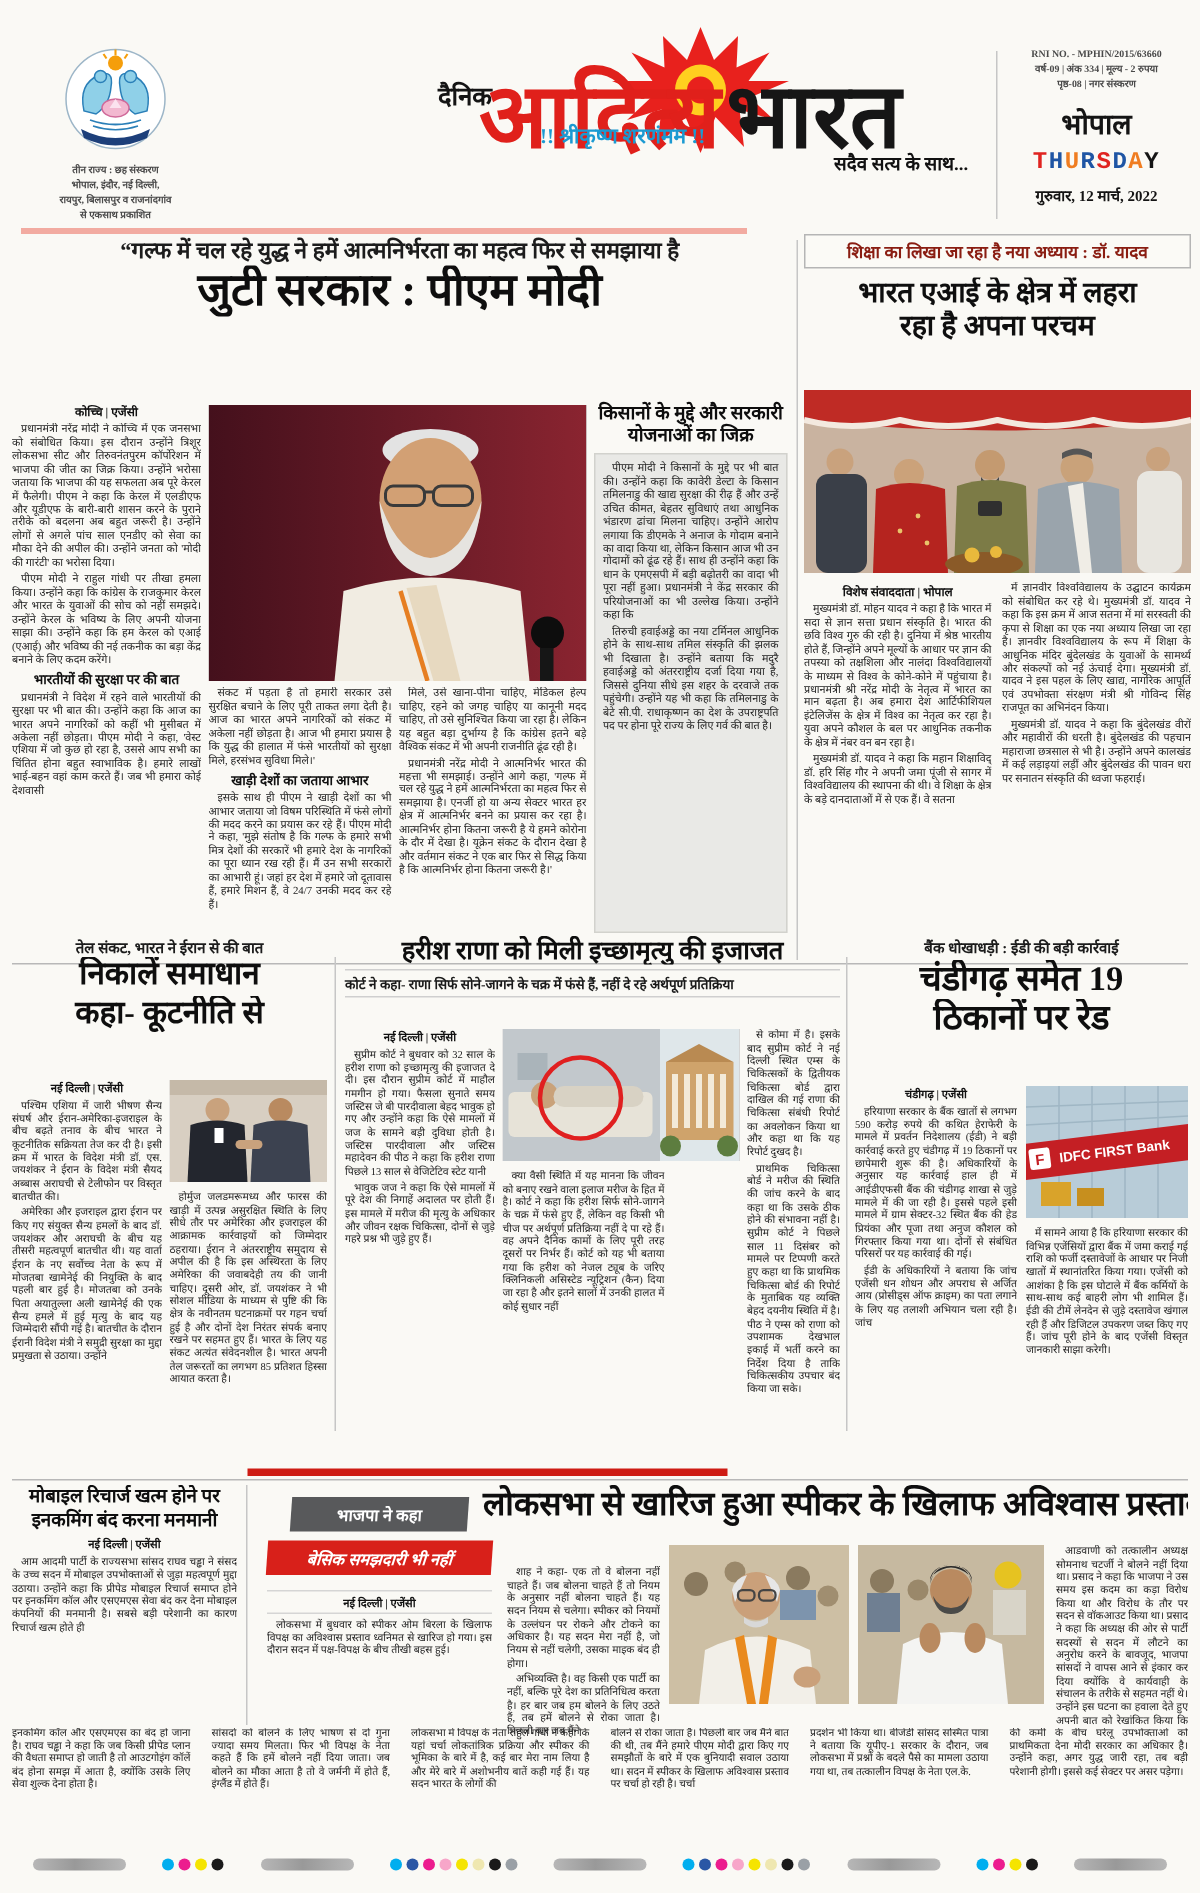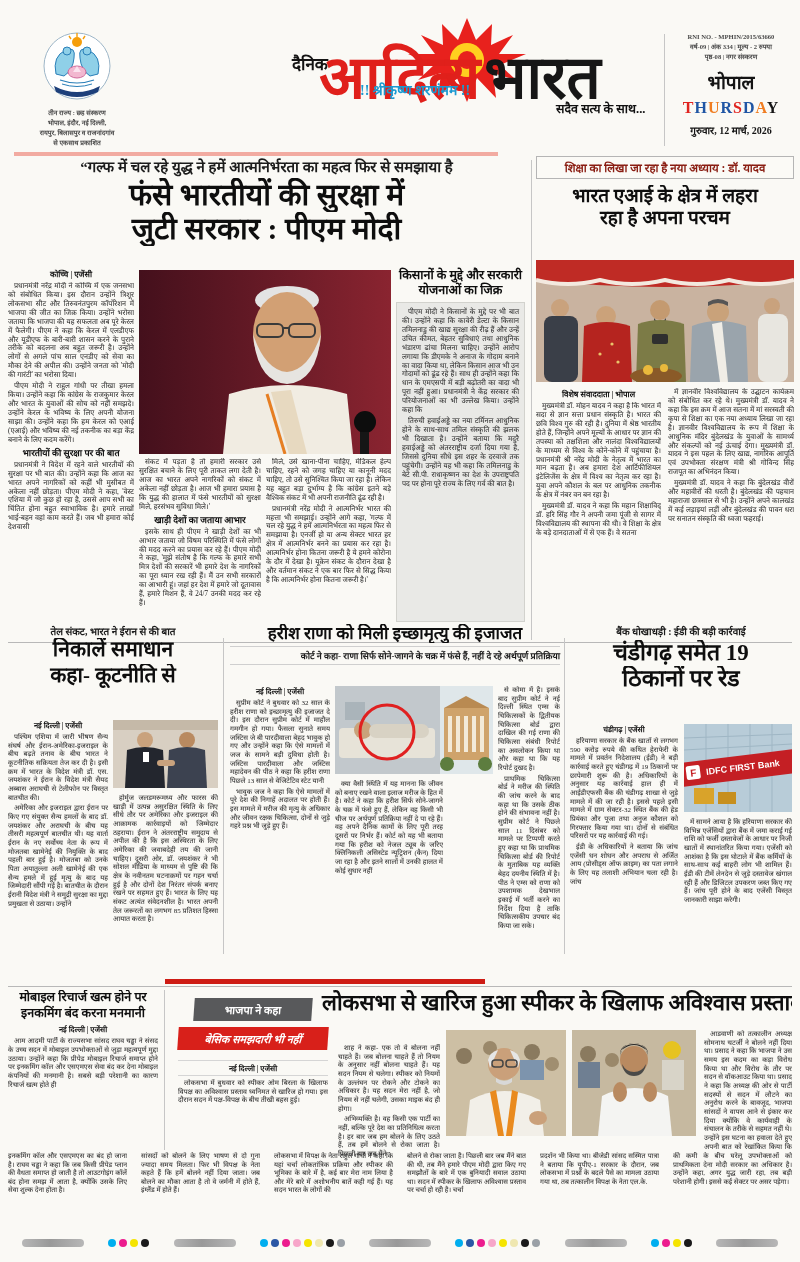--- a/index.html
+++ b/index.html
@@ -75,32 +75,31 @@
 
   <div class="abs" style="left:556px;top:96px;font-size:12.5px;font-weight:bold;color:#111;z-index:3">सदैव सत्य के साथ...</div>
 
   <div class="vr" style="left:664px;top:30px;height:112px"></div>
 
   <div class="abs" style="left:668px;top:28px;width:126px;text-align:center">
     <div class="masthead-small">RNI NO. - MPHIN/2015/63660</div>
     <div class="masthead-small">वर्ष-09 | अंक 334 | मूल्य - 2 रुपया</div>
     <div class="masthead-small">पृष्ठ-08 | नगर संस्करण</div>
     <div style="font-size:19px;font-weight:bold;margin-top:7px;color:#141414">भोपाल</div>
-    <div style="font-size:16px;font-weight:bold;letter-spacing:1px;margin-top:4px;font-family:Liberation Serif, serif">
+    <div style="font-size:16px;font-weight:bold;letter-spacing:1px;margin-top:4px;font-family:Liberation Mono, monospace">
       <span style="color:#e02420">T</span><span style="color:#1f55a4">H</span><span style="color:#f07d21">U</span><span style="color:#1f55a4">R</span><span style="color:#e02420">S</span><span style="color:#1f55a4">D</span><span style="color:#f07d21">A</span><span style="color:#151515">Y</span>
     </div>
-    <div style="font-size:10px;font-weight:bold;margin-top:6px;color:#141414">गुरुवार, 12 मार्च, 2026</div>
+    <div style="font-size:10px;font-weight:bold;margin-top:6px;color:#141414">गुरुवार, 12 मार्च, 2022</div>
   </div>
 
   <div class="abs" style="left:14px;top:148px;width:484px;height:4px;background:#f2aba1"></div>
 </div>
 
 <div class="abs" style="left:8px;top:156px;width:517px;height:486px">
   <div class="kicker" style="font-size:15px">“गल्फ में चल रहे युद्ध ने हमें आत्मनिर्भरता का महत्व फिर से समझाया है</div>
-  <div class="hl" style="font-size:30px;margin-top:2px">फंसे भारतीयों की सुरक्षा में</div>
   <div class="hl" style="font-size:30px">जुटी सरकार : पीएम मोदी</div>
 
   <div class="abs" style="left:0;top:112px;width:517px;height:374px">
     <div class="abs" style="left:0;top:0;width:126px;height:374px">
       <div class="dateline">कोच्चि | एजेंसी</div>
       <div class="bodytext" style="height:352px">
         <p>प्रधानमंत्री नरेंद्र मोदी ने कोच्चि में एक जनसभा को संबोधित किया। इस दौरान उन्होंने त्रिशूर लोकसभा सीट और तिरुवनंतपुरम कॉर्पोरेशन में भाजपा की जीत का जिक्र किया। उन्होंने भरोसा जताया कि भाजपा की यह सफलता अब पूरे केरल में फैलेगी। पीएम ने कहा कि केरल में एलडीएफ और यूडीएफ के बारी-बारी शासन करने के पुराने तरीके को बदलना अब बहुत जरूरी है। उन्होंने लोगों से अगले पांच साल एनडीए को सेवा का मौका देने की अपील की। उन्होंने जनता को 'मोदी की गारंटी' का भरोसा दिया।</p>
         <p>पीएम मोदी ने राहुल गांधी पर तीखा हमला किया। उन्होंने कहा कि कांग्रेस के राजकुमार केरल और भारत के युवाओं की सोच को नहीं समझदे। उन्होंने केरल के भविष्य के लिए अपनी योजना साझा की। उन्होंने कहा कि हम केरल को एआई (एआई) और भविष्य की नई तकनीक का बड़ा केंद्र बनाने के लिए कदम करेंगे।</p>
         <div class="subhead">भारतीयों की सुरक्षा पर की बात</div>
         <p>प्रधानमंत्री ने विदेश में रहने वाले भारतीयों की सुरक्षा पर भी बात की। उन्होंने कहा कि आज का भारत अपने नागरिकों को कहीं भी मुसीबत में अकेला नहीं छोड़ता। पीएम मोदी ने कहा, 'वेस्ट एशिया में जो कुछ हो रहा है, उससे आप सभी का चिंतित होना बहुत स्वाभाविक है। हमारे लाखों भाई-बहन वहां काम करते हैं। जब भी हमारा कोई देशवासी</p>
@@ -237,21 +236,21 @@
       <div class="bodytext" style="font-size:7px;height:166px">
         <p>होर्मुज जलडमरूमध्य और फारस की खाड़ी में उत्पन्न असुरक्षित स्थिति के लिए सीधे तौर पर अमेरिका और इजराइल की आक्रामक कार्रवाइयों को जिम्मेदार ठहराया। ईरान ने अंतरराष्ट्रीय समुदाय से अपील की है कि इस अस्थिरता के लिए अमेरिका की जवाबदेही तय की जानी चाहिए। दूसरी ओर, डॉ. जयशंकर ने भी सोशल मीडिया के माध्यम से पुष्टि की कि क्षेत्र के नवीनतम घटनाक्रमों पर गहन चर्चा हुई है और दोनों देश निरंतर संपर्क बनाए रखने पर सहमत हुए हैं। भारत के लिए यह संकट अत्यंत संवेदनशील है। भारत अपनी तेल जरूरतों का लगभग 85 प्रतिशत हिस्सा आयात करता है।</p>
       </div>
     </div>
   </div>
 
   <div class="vr" style="left:215px;top:14px;height:316px"></div>
 
   <div class="abs" style="left:222px;top:0;width:330px;height:336px">
     <div class="hl" style="font-size:17px">हरीश राणा को मिली इच्छामृत्यु की इजाजत</div>
-    <div style="font-size:9px;font-weight:bold;text-align:right;border-top:1px solid #cfcfcf;border-bottom:1px solid #cfcfcf;padding:2px 0;margin-top:3px">कोर्ट ने कहा- राणा सिर्फ सोने-जागने के चक्र में फंसे हैं, नहीं दे रहे अर्थपूर्ण प्रतिक्रिया</div>
+    <div style="font-size:9px;font-weight:bold;text-align:left;border-top:1px solid #cfcfcf;border-bottom:1px solid #cfcfcf;padding:2px 0;margin-top:3px">कोर्ट ने कहा- राणा सिर्फ सोने-जागने के चक्र में फंसे हैं, नहीं दे रहे अर्थपूर्ण प्रतिक्रिया</div>
     <div class="abs" style="left:0;top:62px;width:100px;height:274px">
       <div class="dateline" style="font-size:7.5px">नई दिल्ली | एजेंसी</div>
       <div class="bodytext" style="font-size:7px;height:260px">
         <p>सुप्रीम कोर्ट ने बुधवार को 32 साल के हरीश राणा को इच्छामृत्यु की इजाजत दे दी। इस दौरान सुप्रीम कोर्ट में माहौल गमगीन हो गया। फैसला सुनाते समय जस्टिस जे बी पारदीवाला बेहद भावुक हो गए और उन्होंने कहा कि ऐसे मामलों में जज के सामने बड़ी दुविधा होती है। जस्टिस पारदीवाला और जस्टिस महादेवन की पीठ ने कहा कि हरीश राणा पिछले 13 साल से वेजिटेटिव स्टेट यानी</p>
         <p>भावुक जज ने कहा कि ऐसे मामलों में पूरे देश की निगाहें अदालत पर होती हैं। इस मामले में मरीज की मृत्यु के अधिकार और जीवन रक्षक चिकित्सा, दोनों से जुड़े गहरे प्रश्न भी जुड़े हुए हैं।</p>
       </div>
     </div>
     <div class="photo" style="left:105px;top:62px;width:158px;height:88px">
       <svg viewBox="0 0 158 88">
         <rect width="105" height="88" fill="#c2c8cc"></rect>

